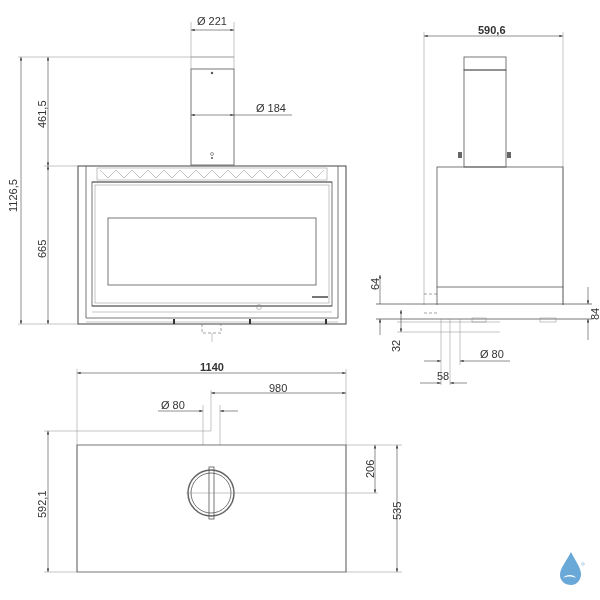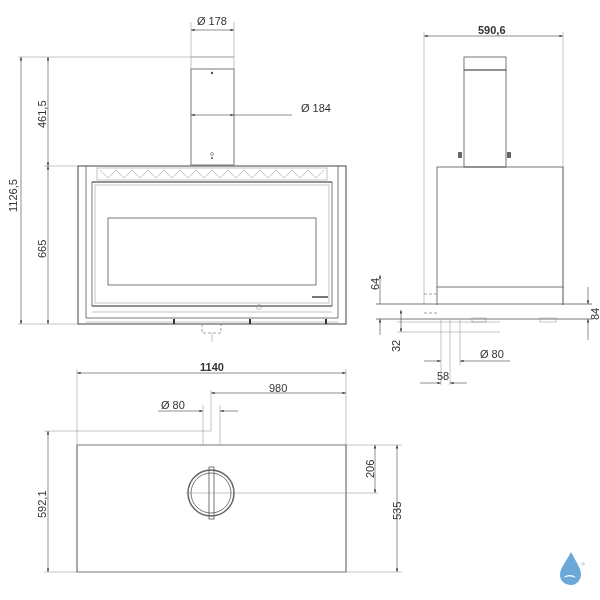--- a/index.html
+++ b/index.html
@@ -136,22 +136,22 @@
     <line x1="397" y1="445" x2="397" y2="572" class="dim" marker-start="url(#arr)" marker-end="url(#arr)"></line>
   </g>
 
   <g>
     <path d="M571,552 C566,562 560,568 560,575 C560,581 565,585 571,585 C577,585 581,580 581,574 C581,568 576,562 571,552 Z" fill="#6aa8d8"></path>
     <path d="M563,578 C566,574 574,574 576,578 C572,576 567,576 563,578 Z" fill="#ffffff"></path>
     <circle cx="583" cy="564" r="1.3" fill="none" stroke="#6aa8d8" stroke-width="0.5"></circle>
   </g>
 </svg>
 
-<div class="lbl" style="left:197px;top:16px;">Ø 178</div>
-<div class="lbl" style="left:256px;top:103px;margin-left:45px;">Ø 184</div>
+<div class="lbl" style="left:197px;top:16px;">Ø 221</div>
+<div class="lbl" style="left:256px;top:103px;">Ø 184</div>
 <div class="lbl rot" style="left:8px;top:212px;">1126,5</div>
 <div class="lbl rot" style="left:37px;top:128px;">461,5</div>
 <div class="lbl rot" style="left:37px;top:258px;">665</div>
 
 <div class="lbl" style="left:478px;top:25px;font-weight:bold;">590,6</div>
 <div class="lbl rot" style="left:370px;top:290px;">64</div>
 <div class="lbl rot" style="left:590px;top:320px;">84</div>
 <div class="lbl rot" style="left:391px;top:352px;">32</div>
 <div class="lbl" style="left:480px;top:349px;">Ø 80</div>
 <div class="lbl" style="left:437px;top:371px;text-align:right;">58</div>

